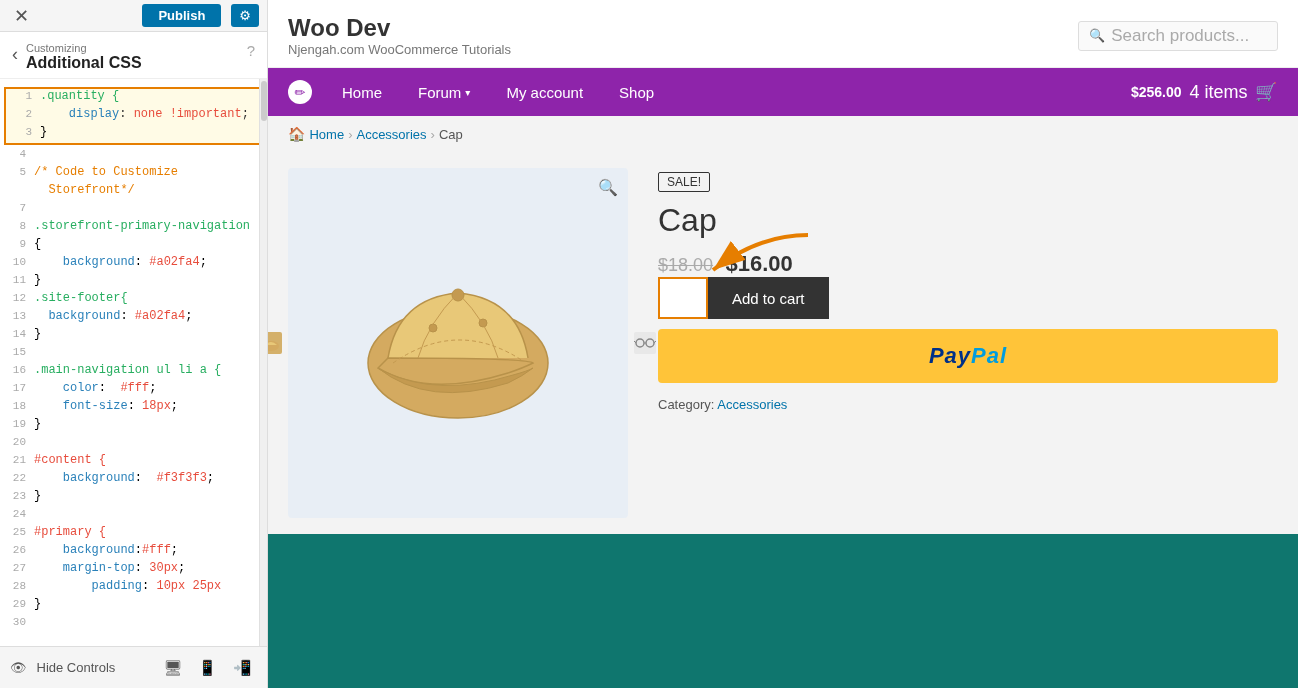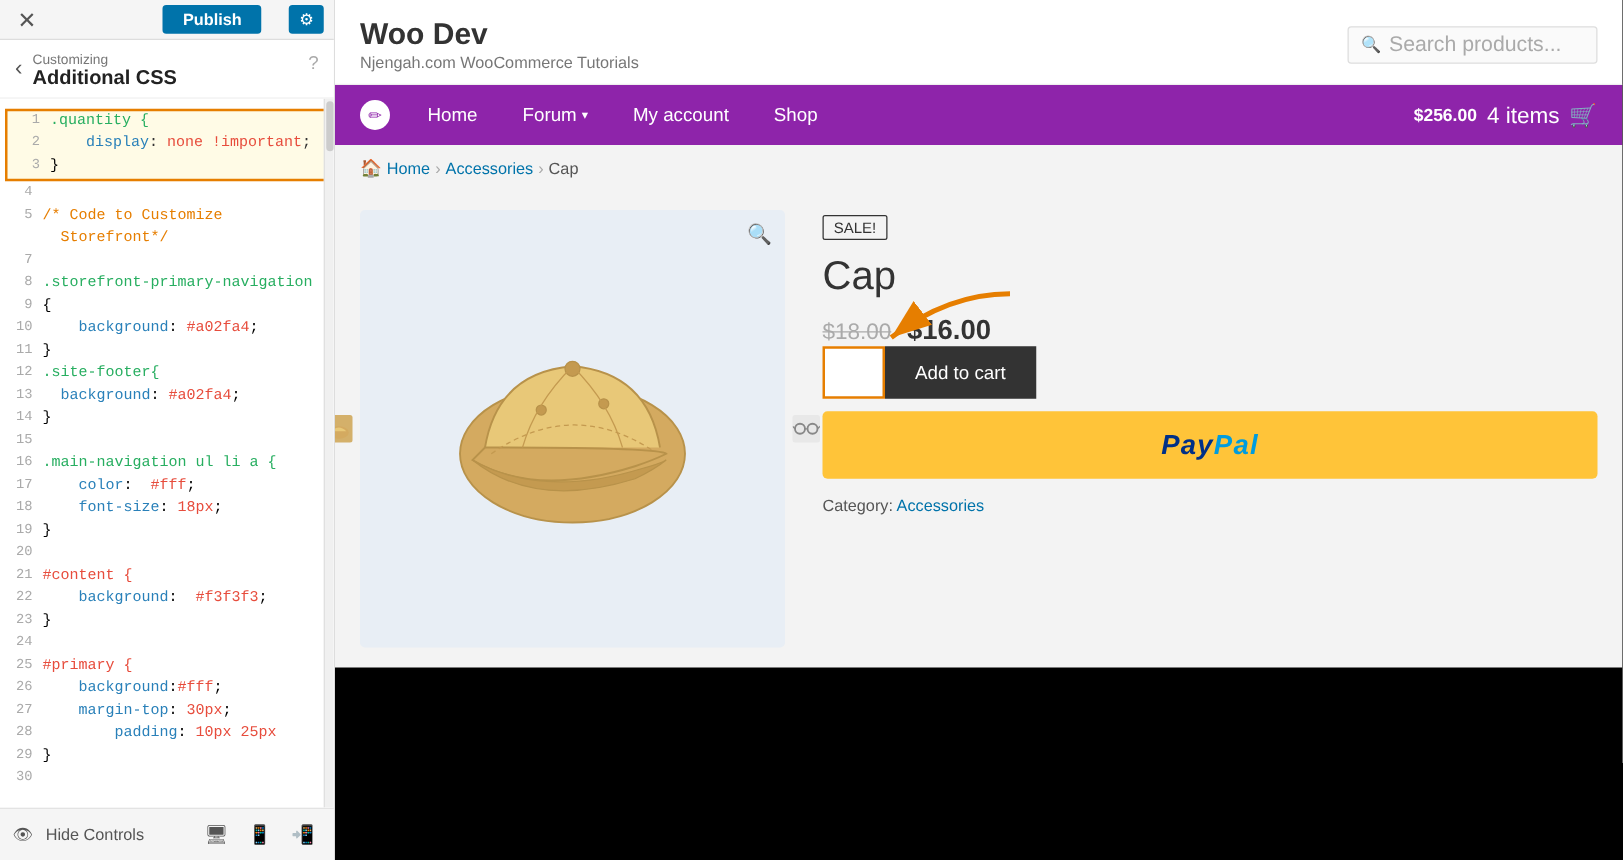--- a/index.html
+++ b/index.html
@@ -110,21 +110,21 @@
       height: 42px;
     }
 
     .eye-icon { font-size: 13px; color: #555; cursor: pointer; }
     .view-icon { background: none; border: none; cursor: pointer; color: #555; font-size: 15px; padding: 2px 5px; }
 
     
     #right-panel {
       flex: 1;
       overflow-y: auto;
-      background: #000000;
+      background: #0f766e;
       position: relative;
     }
 
     
     #site-header {
       background: #fff;
       padding: 14px 20px 10px 20px;
       border-bottom: 1px solid #eee;
       display: flex;
       align-items: center;
@@ -296,21 +296,21 @@
 
     .home-icon { color: #0073aa; font-size: 14px; }
   </style>
 </head>
 <body>
 
 <div id="left-panel">
 
   <div id="top-bar">
     <button id="close-btn">✕</button>
-    <div style="display:flex;gap:20px">
+    <div style="display:flex;gap:8px">
       <button id="publish-btn">Publish</button>
       <button id="gear-btn">⚙</button>
     </div>
   </div>
 
   <div id="customizing-header">
     <button id="back-arrow">‹</button>
     <div class="header-text">
       <div class="customizing-label">Customizing</div>
       <div class="section-title">Additional CSS</div>

